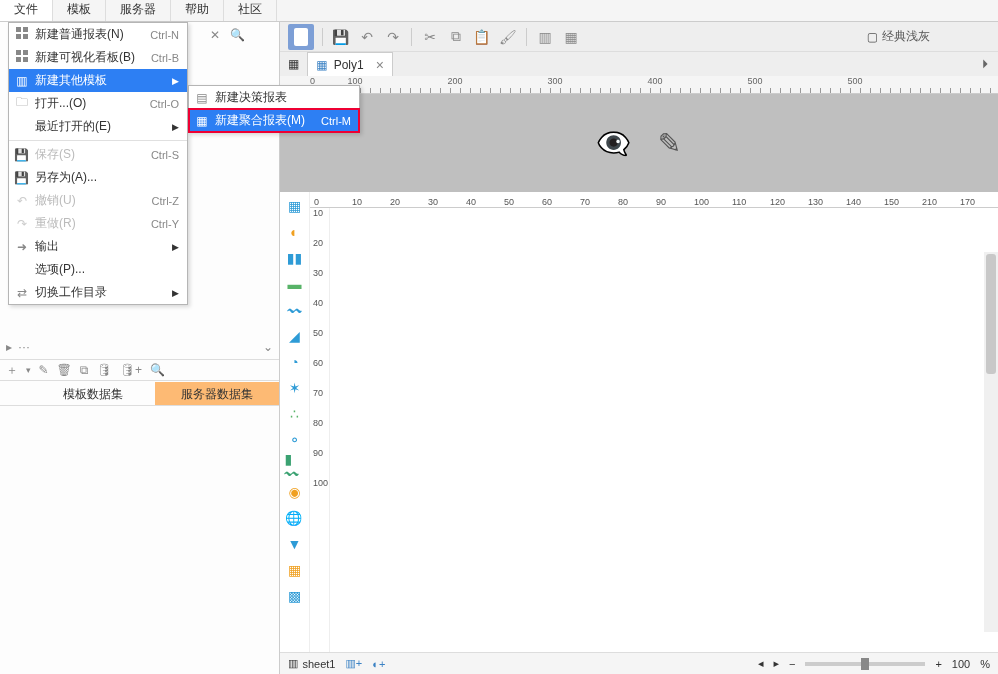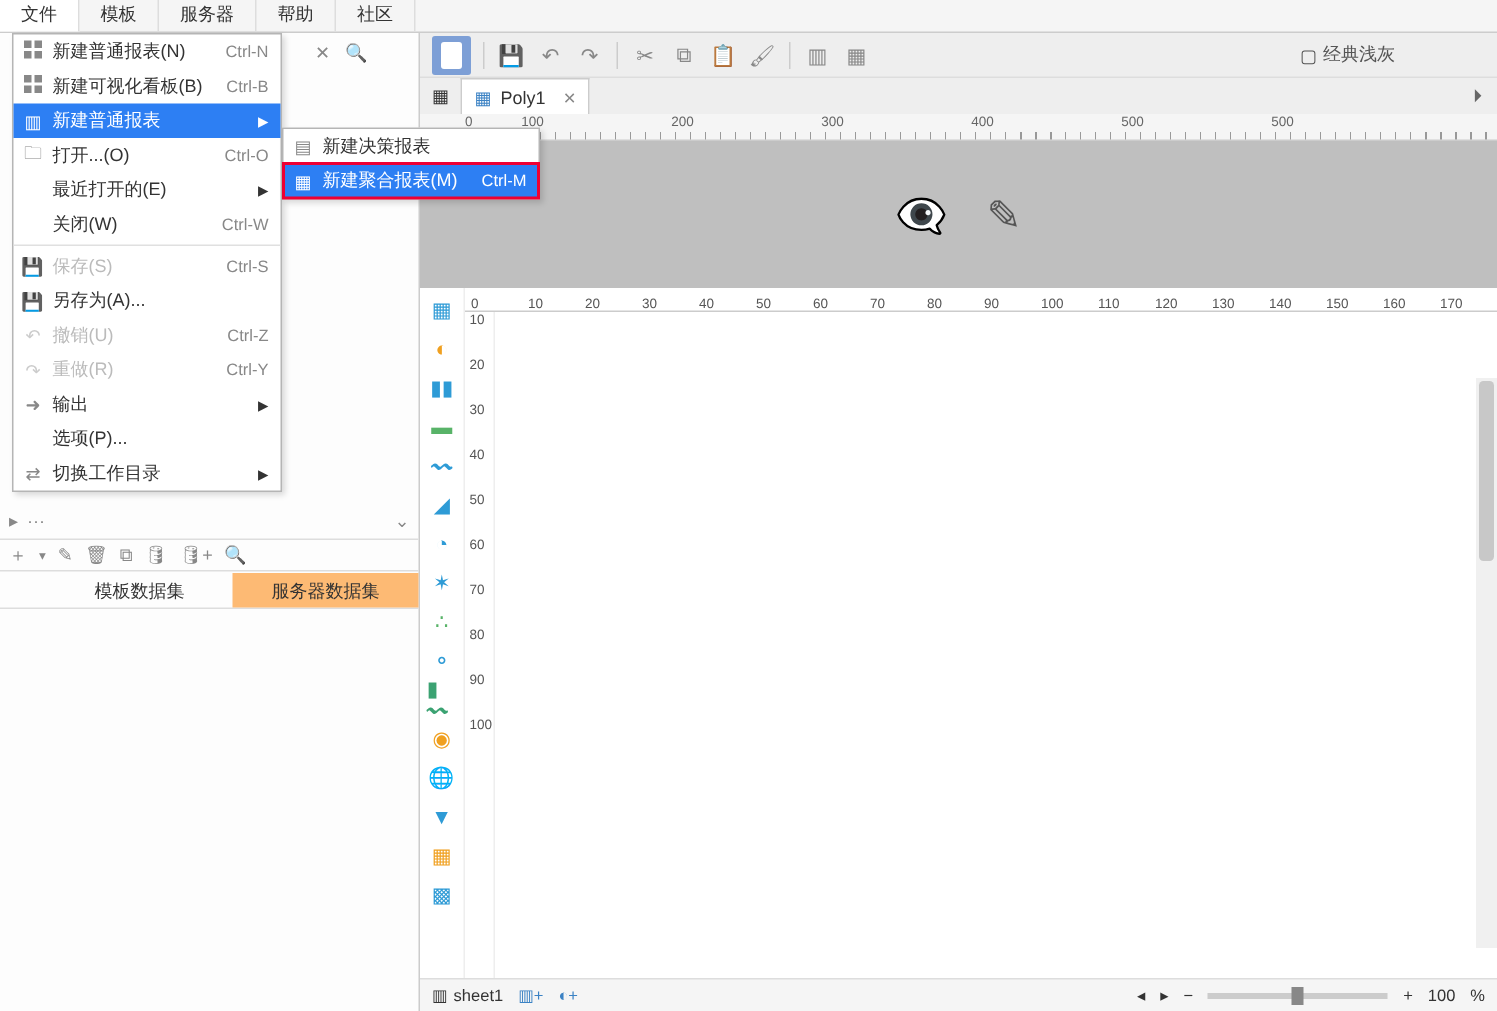--- a/index.html
+++ b/index.html
@@ -112,37 +112,32 @@
     <span class="fm-label">新建普通报表(N)</span>
     <span class="fm-acc">Ctrl-N</span>
   </div>
   <div class="fm-row">
     <span class="fm-icon"><span class="icon-grid"></span></span>
     <span class="fm-label">新建可视化看板(B)</span>
     <span class="fm-acc">Ctrl-B</span>
   </div>
   <div class="fm-row hl">
     <span class="fm-icon">▥</span>
-    <span class="fm-label">新建普通报表</span>
+    <span class="fm-label">新建其他模板</span>
     <span class="fm-arrow">▶</span>
   </div>
   <div class="fm-row">
     <span class="fm-icon">🗀</span>
     <span class="fm-label">打开...(O)</span>
     <span class="fm-acc">Ctrl-O</span>
   </div>
   <div class="fm-row">
     <span class="fm-icon"></span>
     <span class="fm-label">最近打开的(E)</span>
     <span class="fm-arrow">▶</span>
-  </div>
-  <div class="fm-row">
-    <span class="fm-icon"></span>
-    <span class="fm-label">关闭(W)</span>
-    <span class="fm-acc">Ctrl-W</span>
   </div>
   <div class="fm-sep"></div>
   <div class="fm-row dis">
     <span class="fm-icon">💾</span>
     <span class="fm-label">保存(S)</span>
     <span class="fm-acc">Ctrl-S</span>
   </div>
   <div class="fm-row">
     <span class="fm-icon">💾</span>
     <span class="fm-label">另存为(A)...</span>
@@ -296,21 +291,21 @@
           <span class="tick">60</span>
           <span class="tick">70</span>
           <span class="tick">80</span>
           <span class="tick">90</span>
           <span class="tick">100</span>
           <span class="tick">110</span>
           <span class="tick">120</span>
           <span class="tick">130</span>
           <span class="tick">140</span>
           <span class="tick">150</span>
-          <span class="tick">160</span>
+          <span class="tick">210</span>
           <span class="tick">170</span>
         </div>
         <div class="v-ruler">
           <span>10</span>
           <span>20</span>
           <span>30</span>
           <span>40</span>
           <span>50</span>
           <span>60</span>
           <span>70</span>

